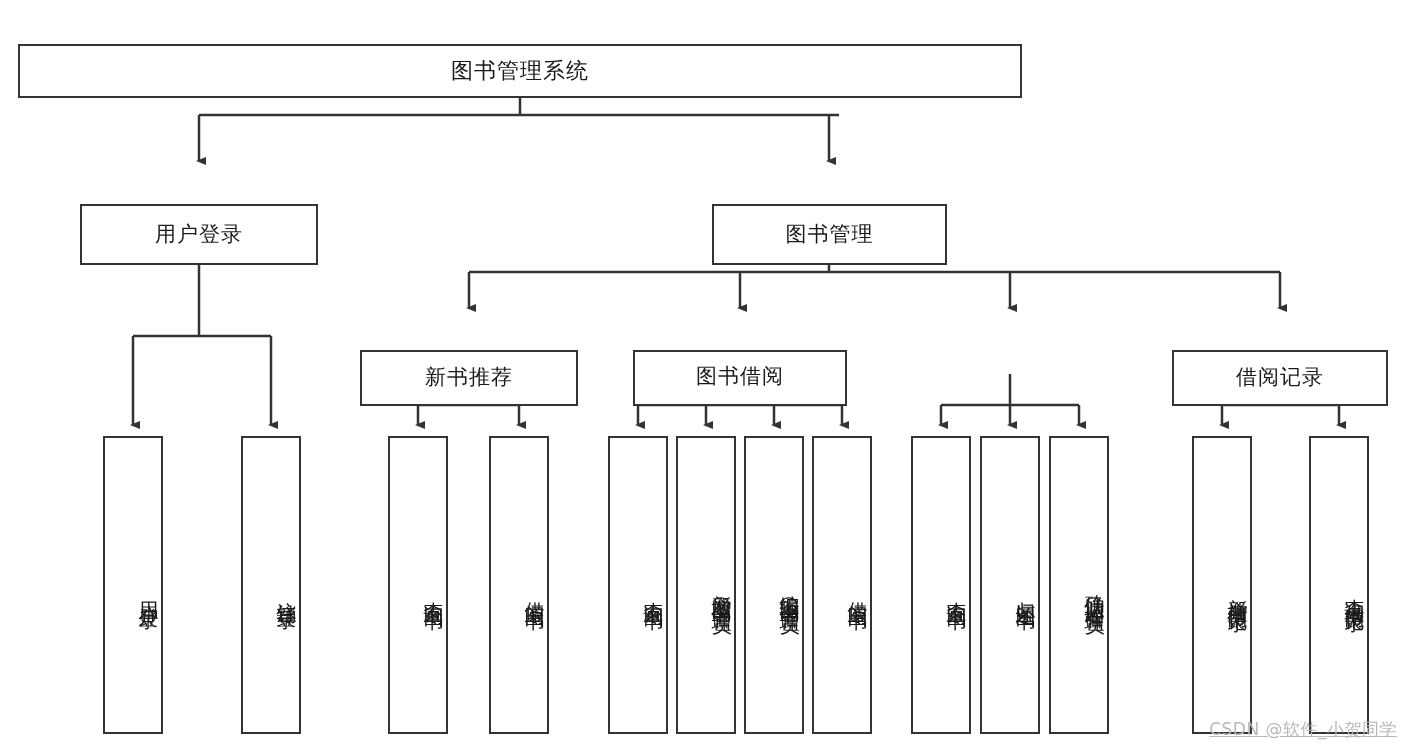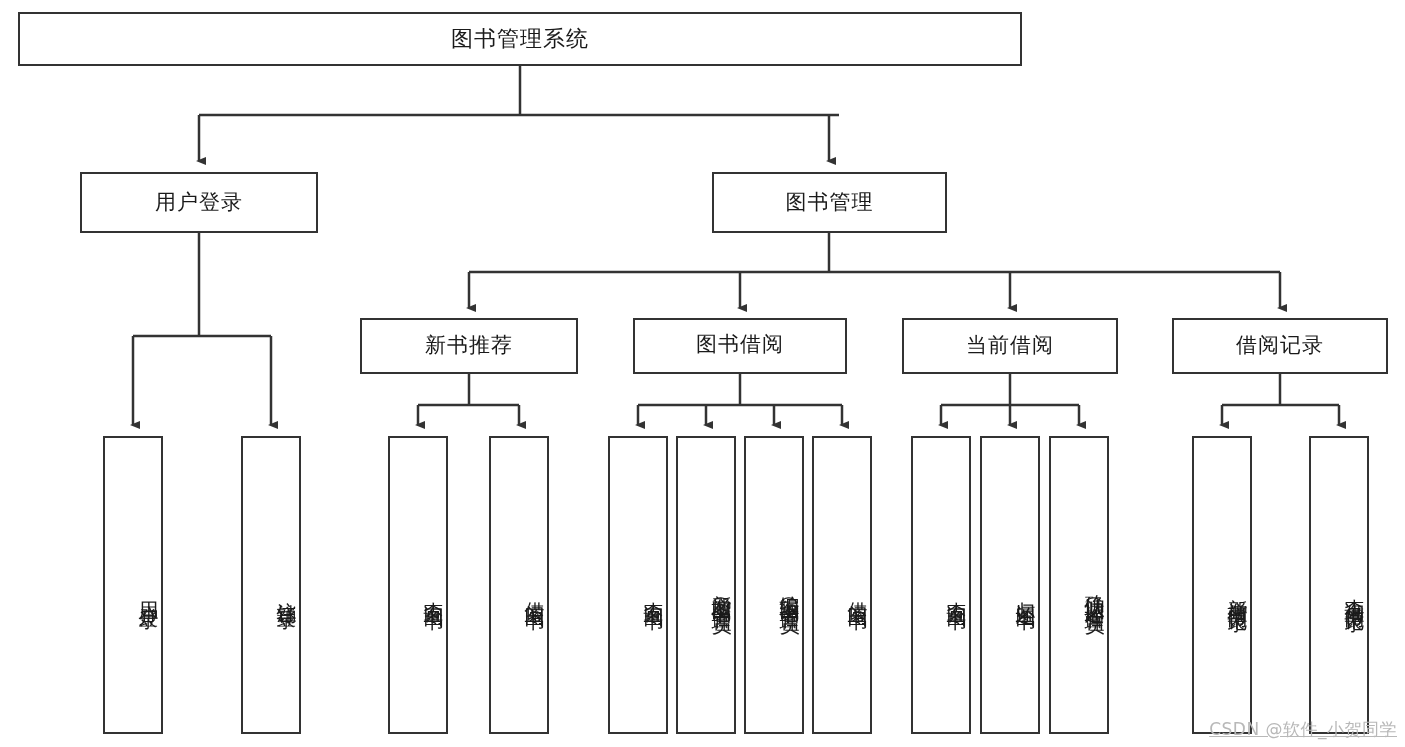--- a/index.html
+++ b/index.html
@@ -32,20 +32,21 @@
     color: #1a1a1a;
     display: flex;
     align-items: center;
     justify-content: center;
     text-align: center;
   }
   .node.h {
     font-size: 21px;
     line-height: 1.2;
     letter-spacing: 1px;
+    margin-top: 32px;
   }
   .node.root {
     font-size: 22px;
   }
   .node.v {
     writing-mode: vertical-rl;
     text-orientation: upright;
     font-size: 20px;
     line-height: 1.25;
     letter-spacing: 3px;
@@ -134,23 +135,20 @@
   <div class="node h" style="left:712px; top:172px; width:235px; height:61px;">
     <span>图书管理</span>
   </div>
 
   <div class="node h" style="left:360px; top:318px; width:218px; height:56px;">
     <span>新书推荐</span>
   </div>
   <div class="node h" style="left:633px; top:318px; width:214px; height:56px;font-family:Liberation Mono, monospace;">
     <span>图书借阅</span>
   </div>
-  <div class="node h" style="left:902px; top:318px; width:216px; height:56px;">
-    <span>当前借阅</span>
-  </div>
   <div class="node h" style="left:1172px; top:318px; width:216px; height:56px;justify-content:center;">
     <span>借阅记录</span>
   </div>
 
   <div class="node v" style="left:103px; top:436px; width:60px; height:298px;">
     <span class="vlabel">用户登录</span>
   </div>
   <div class="node v" style="left:241px; top:436px; width:60px; height:298px;">
     <span class="vlabel">注销登录</span>
   </div>

